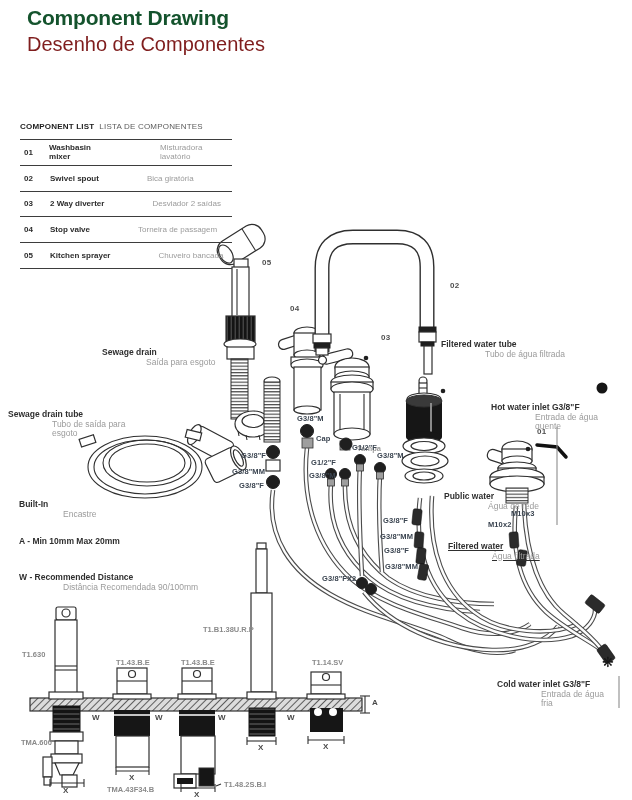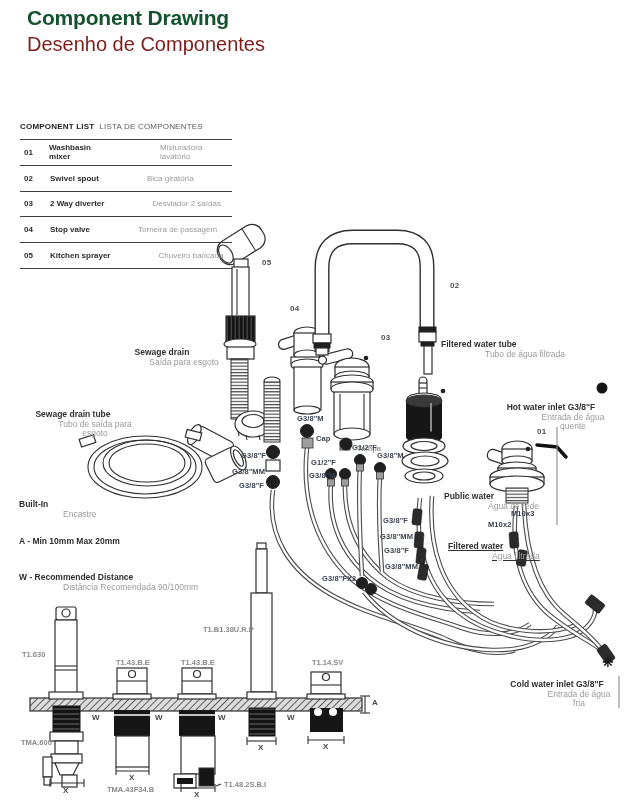--- a/index.html
+++ b/index.html
@@ -17,21 +17,21 @@
   .clist .hdr .h-pt{color:#5c5c5c;margin-left:5px;letter-spacing:.2px;}
   .clist .row{height:24.8px;display:flex;align-items:center;border-top:1px solid #3d3d3d;}
   .clist .num{width:26px;font-weight:bold;padding-left:4px;}
   .en{font-weight:bold;}
   .pt{color:#9b9b9b;font-weight:400;padding-left:44px;}
   .clist .en{margin-right:4px;}
 
   .plbl{font-size:8.5px;line-height:9.5px;color:#2f2f2f;}
   .plbl .en{display:block;}
   .plbl .pt{display:block;}
-  .ra{text-align:center;}
+  .ra{text-align:left;}
 
   .fit{font-size:7.5px;font-weight:bold;color:#3a4450;letter-spacing:.1px;white-space:nowrap;}
   .code{font-size:7.5px;font-weight:bold;color:#8a8a8a;white-space:nowrap;}
   .dim{font-size:8px;font-weight:bold;color:#4a4a4a;}
   .callout{font-size:8px;font-weight:bold;color:#4f4f4f;letter-spacing:.3px;}
   .icon{line-height:1;color:#161616;}
 </style>
 </head>
 <body>
 

